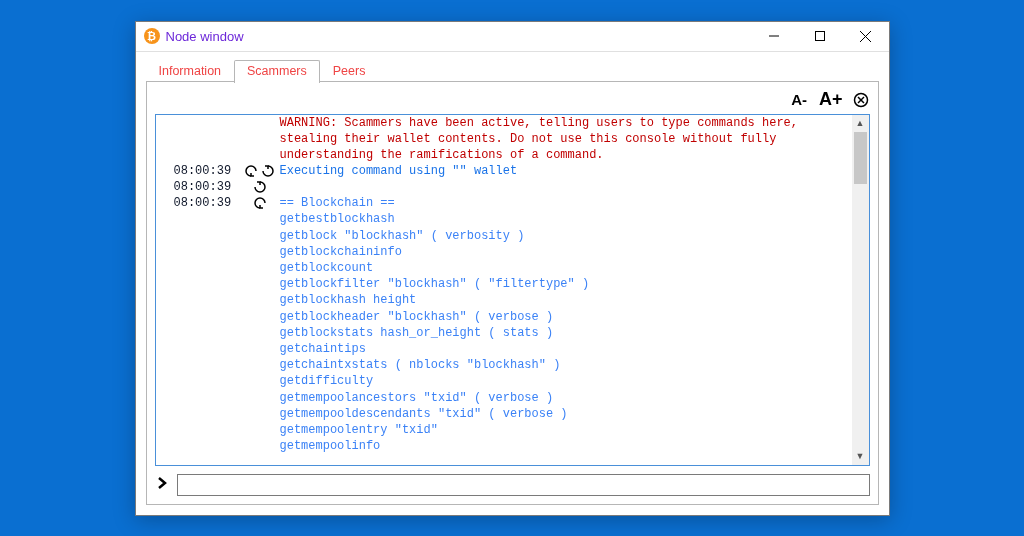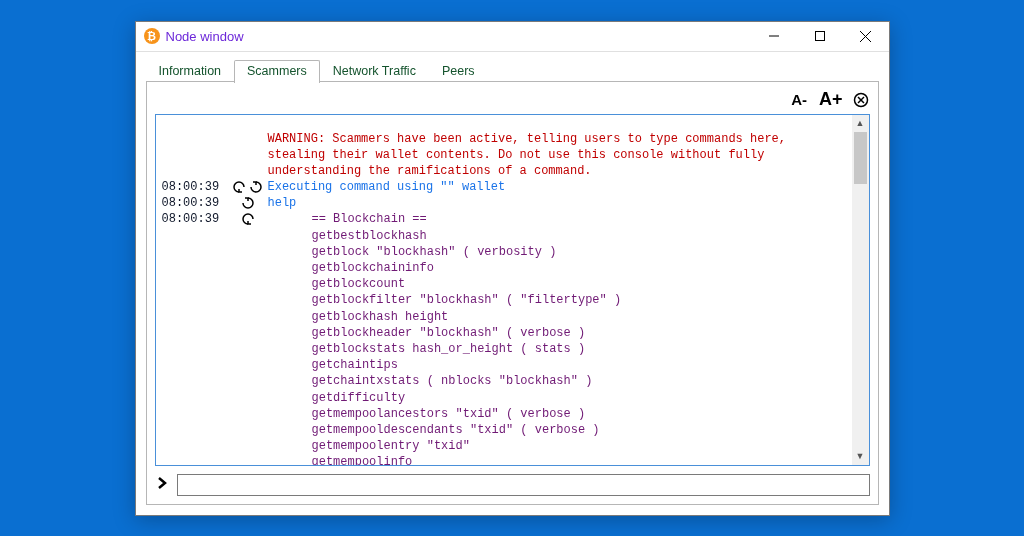--- a/index.html
+++ b/index.html
@@ -75,21 +75,21 @@
     border-bottom: 1px solid #b6b6b6;
     z-index: 0;
   }
   .tab {
     padding: 3px 12px 4px 12px;
     border: 1px solid transparent;
     border-bottom: none;
     position: relative;
     z-index: 1;
     background: transparent;
-    color: #14532d;
+    color: #ef4444;
     font-size: 12.5px;
   }
   .tab.active {
     border-color: #b6b6b6;
     background: #fff;
     border-top-left-radius: 2px;
     border-top-right-radius: 2px;
     margin-bottom: -1px;
     padding-bottom: 5px;
   }
@@ -129,25 +129,25 @@
   .console-box {
     flex: 1;
     border: 1px solid #4a90d9;
     min-height: 0;
     position: relative;
     overflow: hidden;
     margin-top: 2px;
   }
   .console-scroll {
     position: absolute;
-    top: 0; left: 0;
+    top: 0; left: 12px;
     width: calc(100% - 17px);
     height: 100%;
     overflow: hidden;
-    padding: 16px 6px 4px 6px;
+    padding: 0 6px 4px 6px;
   }
   .scrollbar {
     position: absolute;
     right: 0; top: 0;
     width: 17px; height: 100%;
     background: #f0f0f0;
   }
   .sb-arrow {
     width: 17px; height: 17px;
     background: #f0f0f0;
@@ -184,21 +184,21 @@
   .iconcol svg { vertical-align: top; }
   .msg {
     flex: 1;
     font-family: Consolas, "Courier New", monospace;
     font-size: 12px;
     white-space: pre-wrap;
     line-height: 1.35;
   }
   .warn { color: #c00000; }
   .info { color: #1a73e8; }
-  .plain { color: #701a75; margin-left: 44px; }
+  .plain { color: #3b82f6; }
 
   .input-row {
     display: flex;
     align-items: center;
     gap: 6px;
     margin-top: 8px;
   }
   .prompt {
     width: 16px;
     font-weight: bold;
@@ -240,21 +240,20 @@
             <line x1="11" y1="0" x2="0" y2="11" stroke="#000" stroke-width="1"></line>
           </svg>
       </div>
     </div>
   </div>
 
   <div class="client">
     <div class="tabs">
       <div class="tab">Information</div>
       <div class="tab active">Scammers</div>
-      <div class="tab">Network Traffic</div>
       <div class="tab">Peers</div>
     </div>
 
     <div class="panel">
       <div class="toolbar">
         <span class="font-btn small">A-</span>
         <span class="font-btn big">A+</span>
         <span class="clear-btn">
           <svg width="16" height="16">
             <circle cx="8" cy="8" r="6.5" fill="none" stroke="#000" stroke-width="1.5"></circle>
@@ -282,21 +281,20 @@
                   <polyline points="4,2 7,2 7,5" fill="none" stroke="#000" stroke-width="1.5"></polyline>
                 </svg></div>
               <div class="msg info">Executing command using "" wallet</div>
             </div>
             <div class="row">
               <div class="ts">08:00:39</div>
               <div class="iconcol"><svg width="14" height="14">
                   <path d="M7 2 A5 5 0 1 1 2 7" fill="none" stroke="#000" stroke-width="1.5"></path>
                   <polyline points="4,2 7,2 7,5" fill="none" stroke="#000" stroke-width="1.5"></polyline>
                 </svg></div>
-              <div class="msg info">help</div>
             </div>
             <div class="row">
               <div class="ts">08:00:39</div>
               <div class="iconcol"><svg width="14" height="14">
                   <path d="M7 12 A5 5 0 1 1 12 7" fill="none" stroke="#000" stroke-width="1.5"></path>
                   <polyline points="10,12 7,12 7,9" fill="none" stroke="#000" stroke-width="1.5"></polyline>
                 </svg></div>
               <div class="msg plain">== Blockchain ==
 getbestblockhash
 getblock "blockhash" ( verbosity )

